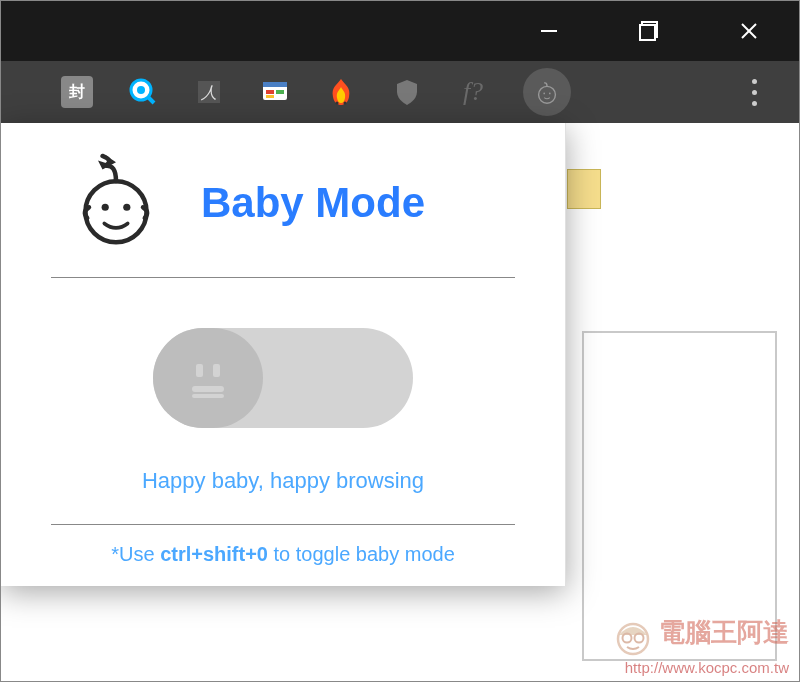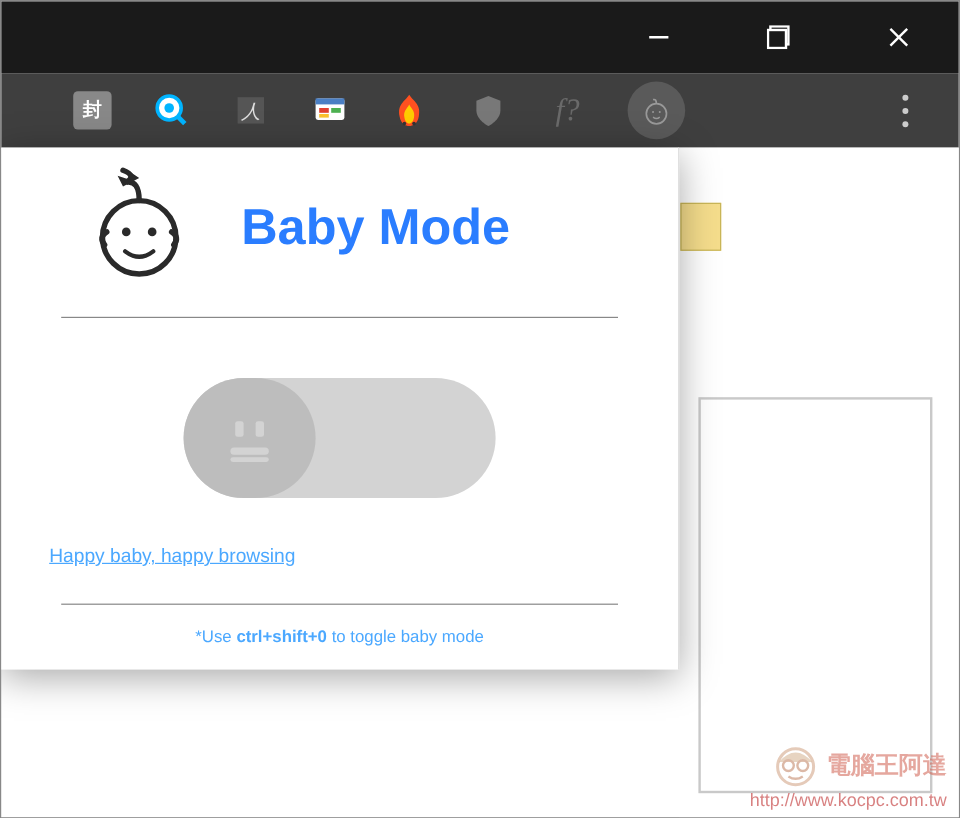--- a/index.html
+++ b/index.html
@@ -74,21 +74,21 @@
       border-radius: 50%;
     }
     
     .popup {
       position: absolute;
       top: 122px;
       left: 0;
       width: 565px;
       background: #fff;
       box-shadow: 0 6px 30px rgba(0,0,0,0.35);
-      padding: 16px 40px 20px 40px;
+      padding: 30px 40px 20px 40px;
       border-right: 1px solid #e0e0e0;
     }
     .popup-header {
       display: flex;
       align-items: center;
       gap: 40px;
       padding-left: 30px;
       padding-bottom: 25px;
     }
     .popup-title {
@@ -119,29 +119,29 @@
       top: 0;
       width: 110px;
       height: 100px;
       background: #bdbdbd;
       border-radius: 55px;
       display: flex;
       align-items: center;
       justify-content: center;
     }
     .tagline {
+      text-align: center;
       color: #4ba8ff;
-      font-size: 16px;
+      font-size: 22px;
       padding-bottom: 30px;
-      text-decoration: underline;
     }
     .hint {
       text-align: center;
       color: #4ba8ff;
-      font-size: 14px;
+      font-size: 20px;
       padding-top: 18px;
     }
     .hint .kbd { font-weight: bold; }
     
     .behind {
       position: absolute;
       top: 122px;
       left: 565px;
       right: 0;
       bottom: 0;
@@ -168,25 +168,24 @@
     
     .watermark {
       position: absolute;
       right: 10px;
       bottom: 5px;
       text-align: right;
       opacity: 0.55;
       pointer-events: none;
     }
     .wm-top { 
-      font-size: 20px; 
+      font-size: 26px; 
       font-weight: bold; 
       color: #d06050;
       display: flex;
-      align-items: center;
       justify-content: flex-end;
       gap: 4px;
     }
     .wm-url { font-size: 15px; color: #b91c1c; }
     
     .baby-small { color: #8a8a8a; }
   </style>
 </head>
 <body>
 

